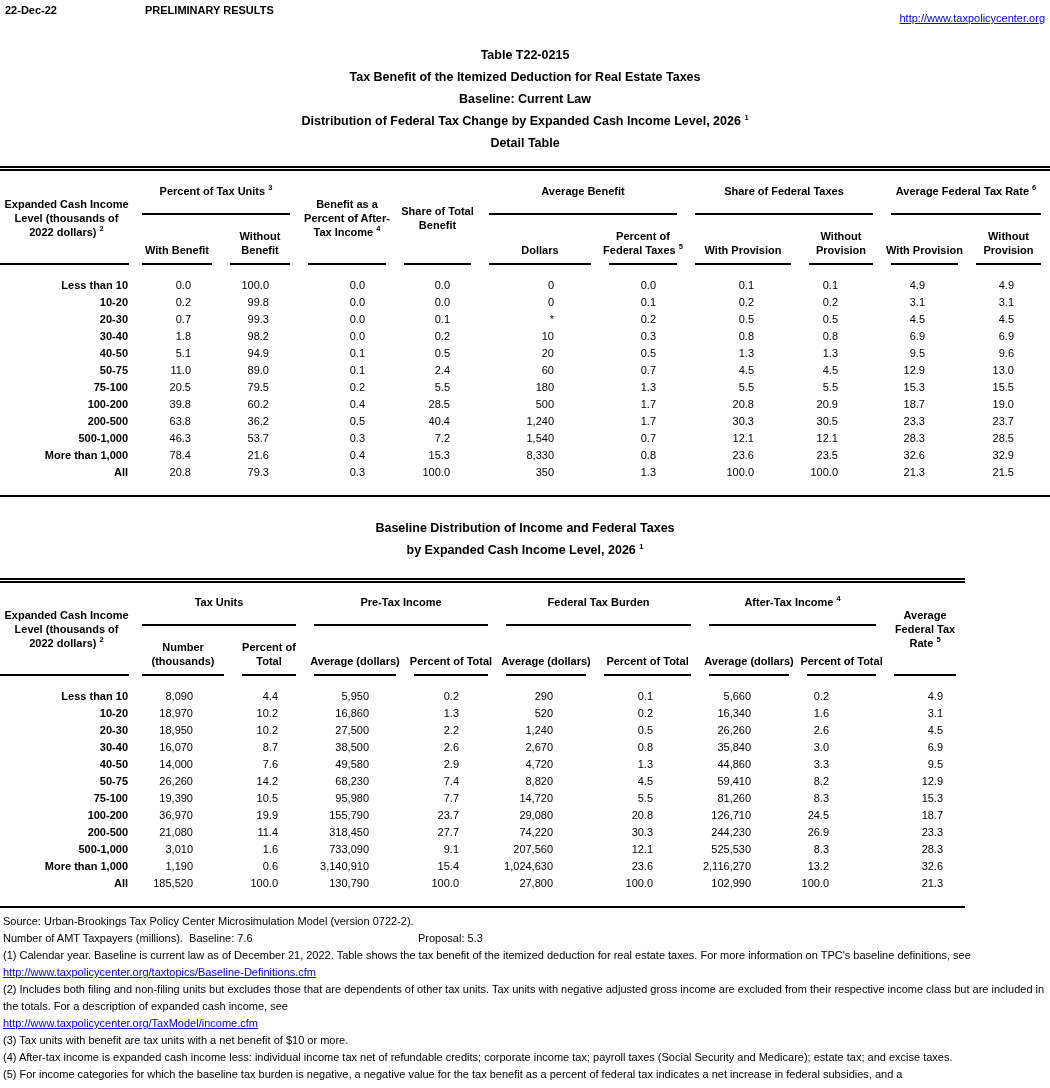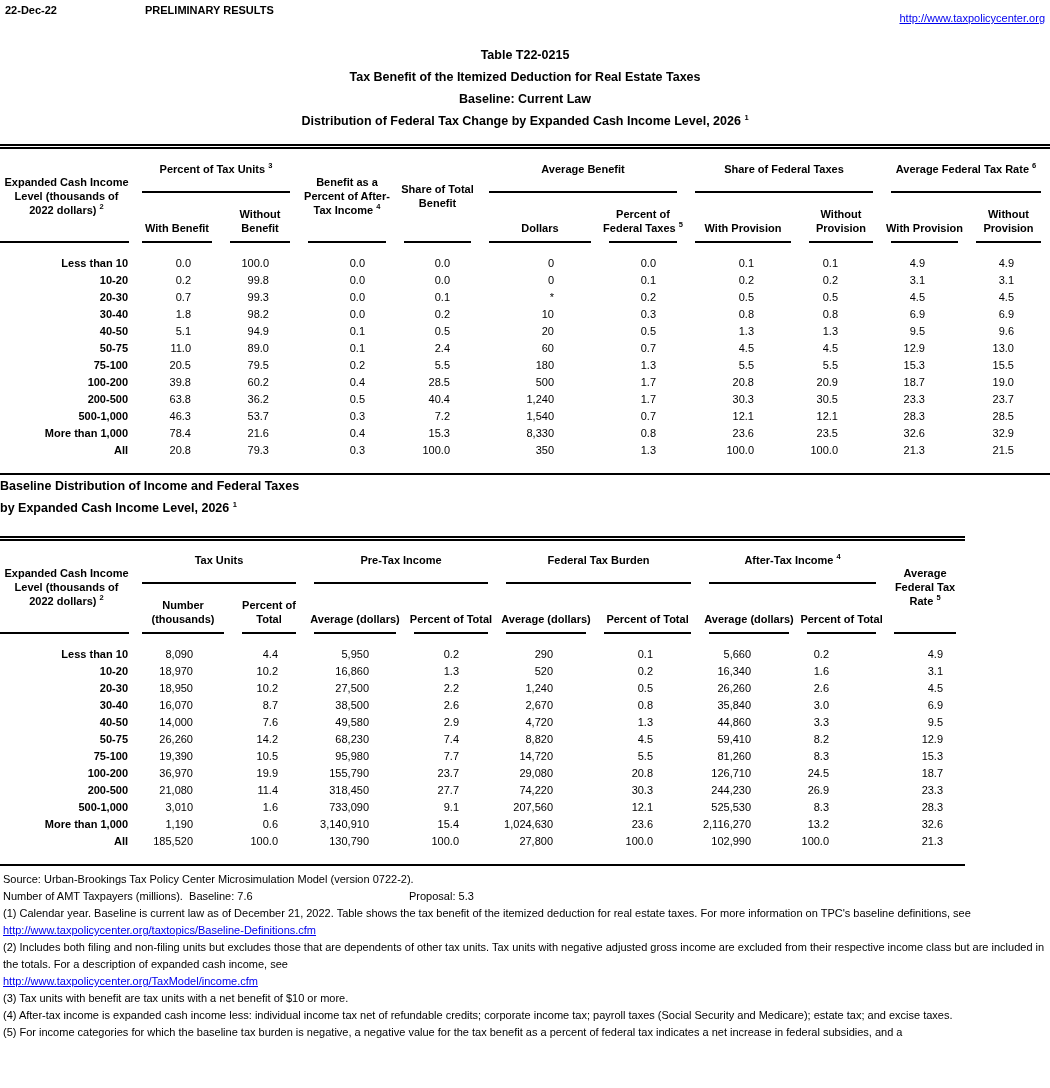--- a/index.html
+++ b/index.html
@@ -47,44 +47,45 @@
   #t2 td:nth-child(2)  { padding-right:40px; }
   #t2 td:nth-child(3)  { padding-right:27px; }
   #t2 td:nth-child(4)  { padding-right:36px; }
   #t2 td:nth-child(5)  { padding-right:38px; }
   #t2 td:nth-child(6)  { padding-right:42px; }
   #t2 td:nth-child(7)  { padding-right:47px; }
   #t2 td:nth-child(8)  { padding-right:47px; }
   #t2 td:nth-child(9)  { padding-right:56px; }
   #t2 td:nth-child(10) { padding-right:22px; }
 
-  .t2titles { font-weight:bold; font-size:12.5px; line-height:22px; }
+  .t2titles { margin-top:20px; text-align:center; font-weight:bold; font-size:12.5px; line-height:22px; }
 
   
   .foot { margin-top:5px; padding-left:3px; line-height:17px; }
   .foot p { margin:0; }
   .amt { position:relative; }
-  .amt .proposal { position:absolute; left:406px; top:0;text-align:center; }
+  .amt .proposal { position:absolute; left:415px; top:0;text-align:center; }
   .pre { white-space:pre-wrap; }
   .note5 { margin-top:17px; }
 </style>
 </head>
 <body>
 
 <div class="meta">
   <span class="date">22-Dec-22</span>
   <span class="prelim">PRELIMINARY RESULTS</span>
   <a class="site" href="#">http://www.taxpolicycenter.org</a>
 </div>
 
 <div class="titles">
   <div>Table T22-0215</div>
   <div>Tax Benefit of the Itemized Deduction for Real Estate Taxes</div>
   <div>Baseline: Current Law</div>
   <div><span>Distribution of Federal Tax Change by Expanded Cash Income Level, 2026</span> <sup>1</sup></div>
+  <div>Detail Table</div>
 </div>
 
 <table id="t1">
   <colgroup>
     <col style="width:133px">
       <col style="width:88px">
       <col style="width:78px">
       <col style="width:96px">
     <col style="width:85px">
       <col style="width:120px">

